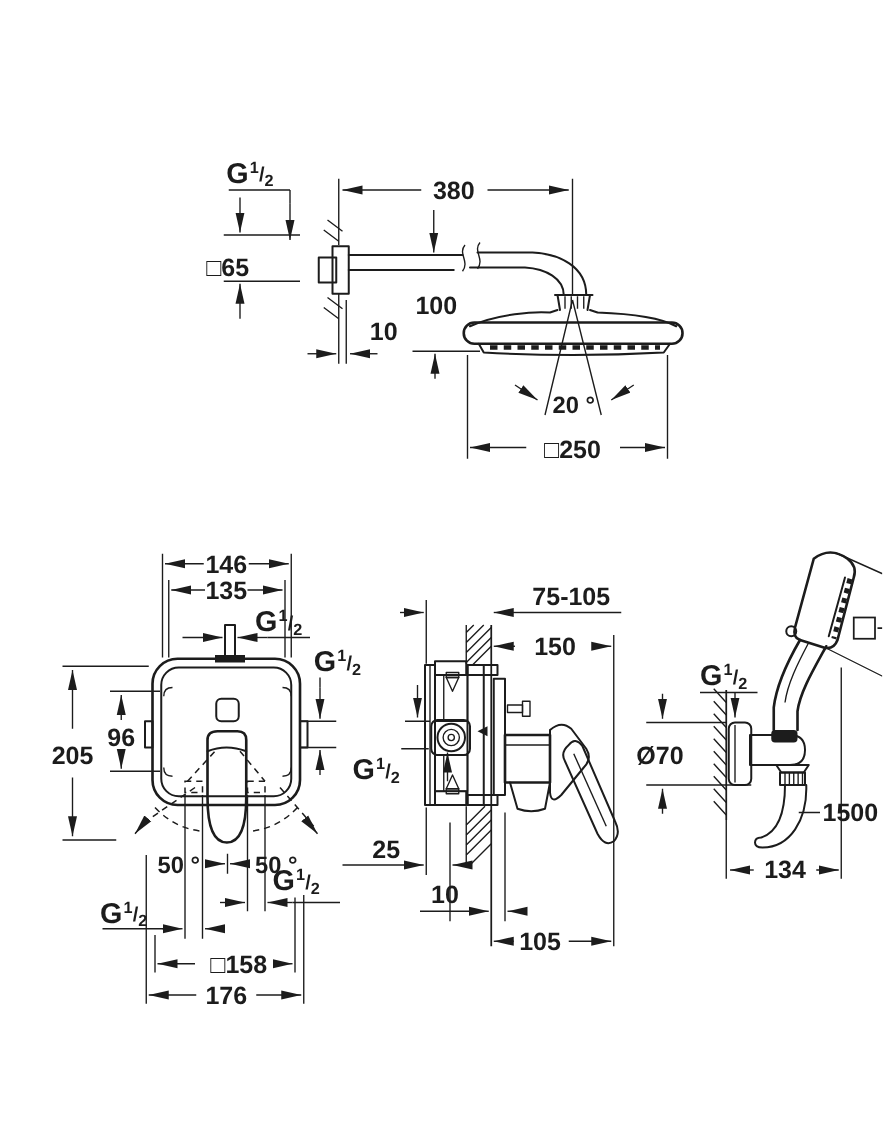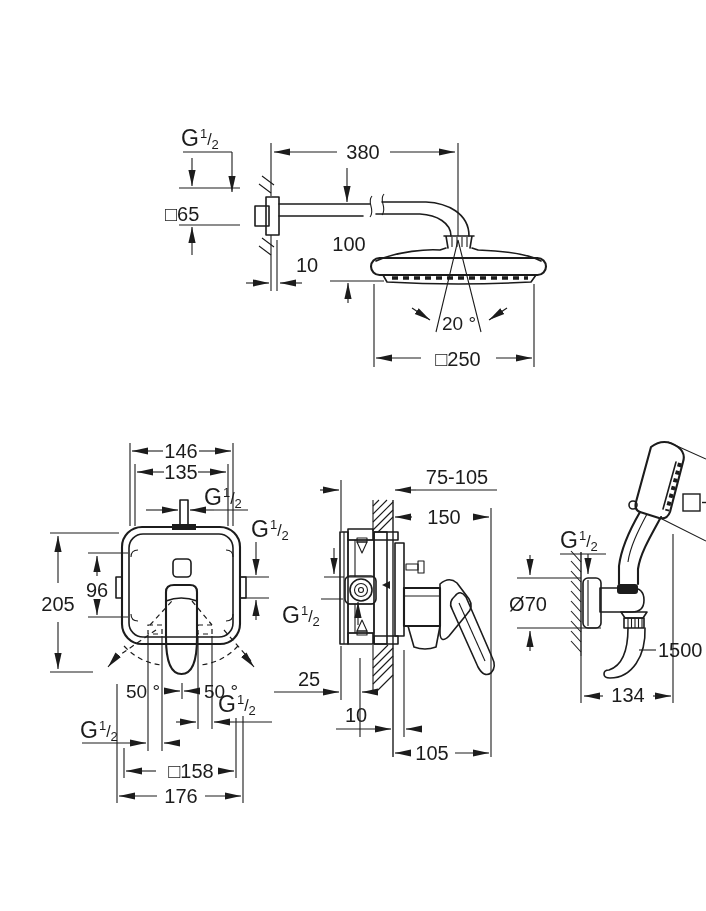--- a/index.html
+++ b/index.html
@@ -1,16 +1,16 @@
 <!DOCTYPE html>
 <html><head>
 <meta charset="utf-8">
 <style>
   html,body{margin:0;padding:0;background:#ffffff;}
-  .stage{width:706px;height:911px;background:#ffffff;position:relative;overflow:hidden;}
+  .stage{width:706px;height:911px;background:#ffffff;position:relative;overflow:hidden;font-weight:bold;}
   svg{display:block;}
   .ln{fill:none;stroke:#1c1c1c;stroke-width:1.6;stroke-linecap:round;stroke-linejoin:round;}
   .ln2{fill:none;stroke:#1c1c1c;stroke-width:2.1;stroke-linecap:round;stroke-linejoin:round;}
   .tn{fill:none;stroke:#1c1c1c;stroke-width:1.1;stroke-linecap:butt;stroke-linejoin:round;}
   .tm{fill:none;stroke:#1c1c1c;stroke-width:1.4;}
   .dsh{fill:none;stroke:#1c1c1c;stroke-width:1.2;stroke-dasharray:5 4;}
   .nz{fill:none;stroke:#1c1c1c;stroke-width:3.6;stroke-dasharray:6 5;}
   .nz2{fill:none;stroke:#1c1c1c;stroke-width:4;stroke-dasharray:4 4;}
   .fill{fill:#1c1c1c;stroke:none;}
   text{fill:#1c1c1c;font-family:"Liberation Sans","DejaVu Sans",sans-serif;}

